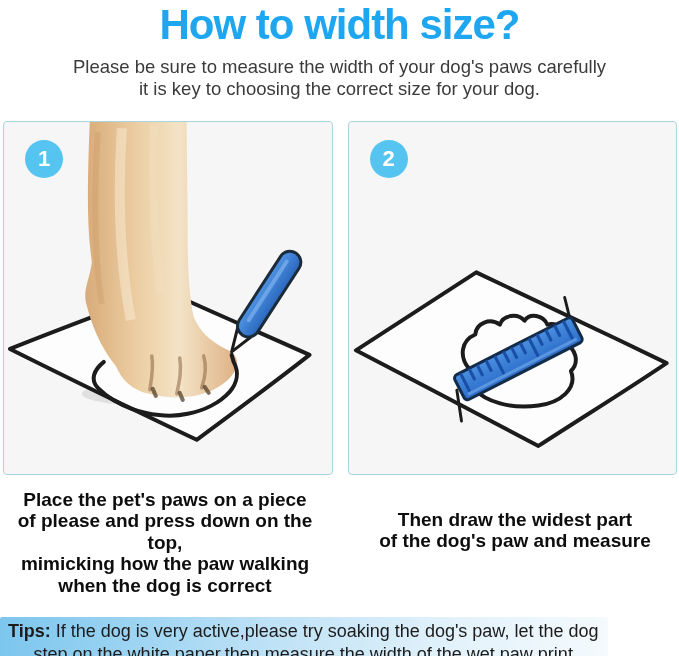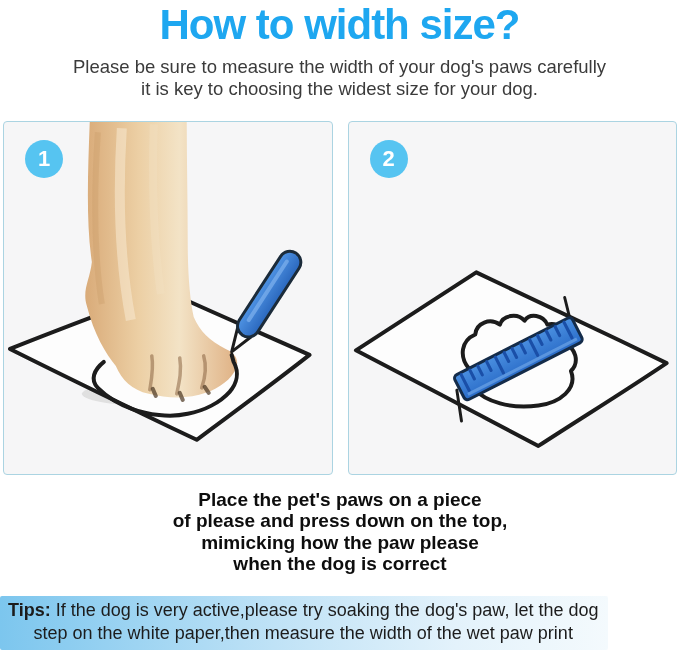--- a/index.html
+++ b/index.html
@@ -56,21 +56,21 @@
 </style>
 </head>
 <body>
 
 <div class="page">
 
   <div class="title">How to width size?</div>
 
   <div class="subtitle">
     <div>Please be sure to measure the width of your dog's paws carefully</div>
-    <div>it is key to choosing the widest size for your dog.</div>
+    <div>it is key to choosing the correct size for your dog.</div>
   </div>
 
   <div class="panels">
 
     <div class="panel">
       <div class="badge">1</div>
       <svg viewBox="0 0 328 352">
         <defs>
           <linearGradient id="fur" x1="0" y1="0" x2="1" y2="0">
             <stop offset="0" stop-color="#d9ab79"></stop>
@@ -154,22 +154,26 @@
           <line x1="5" y1="9" x2="129" y2="9" stroke="#8ec0f5" stroke-width="3" opacity="0.45"></line>
         </g>
       </svg>
     </div>
   </div>
 
   <div class="captions">
     <div class="caption">
       <div>Place the pet's paws on a piece</div>
       <div>of please and press down on the top,</div>
-      <div>mimicking how the paw please</div>
+      <div>mimicking how the paw walking</div>
       <div>when the dog is correct</div>
+    </div>
+    <div class="caption second">
+      <div>Then draw the widest part</div>
+      <div>of the dog's paw and measure</div>
     </div>
   </div>
 
   <div class="tips">
     <div class="tips-box">
       <div><span class="tips-label">Tips:</span> <span>If the dog is very active,please try soaking the dog's paw,  let the dog</span></div>
       <div>step on the white paper,then measure the width of the wet paw print</div>
     </div>
   </div>
 

